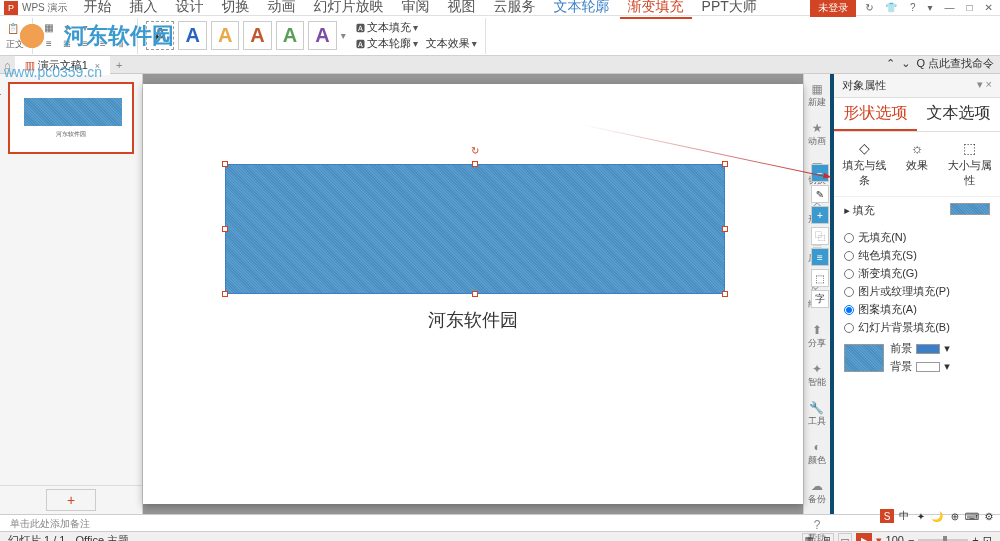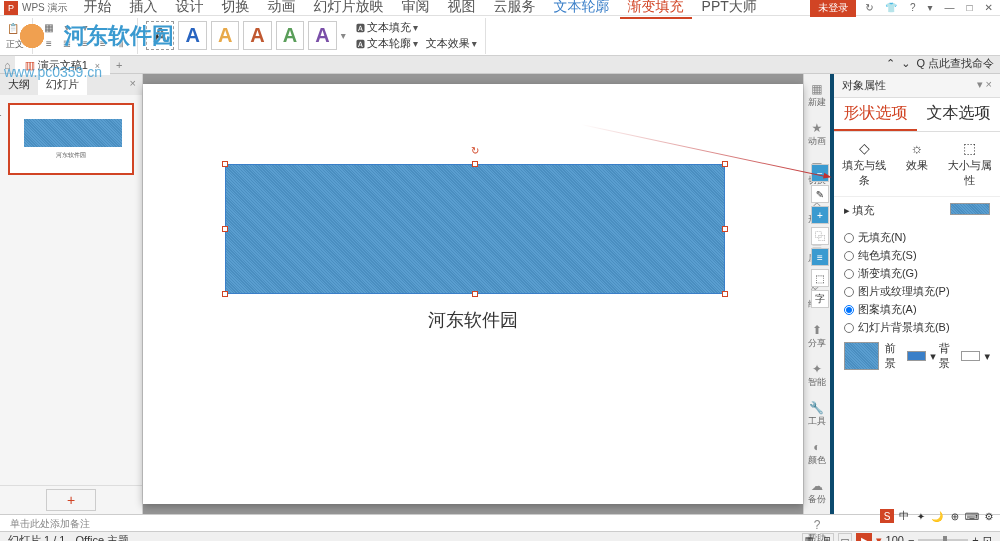--- a/index.html
+++ b/index.html
@@ -72,21 +72,21 @@
 .sub-tab .sicon{font-size:14px;display:block;margin-bottom:2px}
 .sub-tab.active{color:#d14424}
 .section{padding:6px 10px}
 .sec-head{display:flex;justify-content:space-between;align-items:flex-start;font-size:10px;color:#d14424;margin-bottom:12px}
 .swatch{width:40px;height:12px;background:repeating-linear-gradient(45deg,#5a9ed0,#5a9ed0 1px,#4a8ec0 1px,#4a8ec0 2px);border:1px solid #999}
 .radio-list{display:flex;flex-direction:column;gap:3px;margin-top:4px}
 .radio-item{display:flex;align-items:center;gap:4px;font-size:10px;color:#555}
 .radio-item input{width:10px;height:10px}
 .color-row{display:flex;align-items:center;gap:6px;margin-top:6px}
 .big-swatch{width:40px;height:28px;background:repeating-linear-gradient(45deg,#5a9ed0,#5a9ed0 1px,#4a8ec0 1px,#4a8ec0 2px);border:1px solid #999}
-.color-controls{display:flex;flex-direction:row;gap:3px}
+.color-controls{display:flex;flex-direction:column;gap:3px}
 .cc-row{display:flex;align-items:center;gap:4px;font-size:10px}
 .cc-sw{width:24px;height:10px;border:1px solid #999}
 .fg-sw{background:#3a7fc8}
 .bg-sw{background:#fff}
 .line-row{display:flex;justify-content:space-between;align-items:center;font-size:10px;margin-top:8px;padding:4px 0;border-top:1px solid #eee}
 .line-preview{width:50px;height:1px;background:#999}
 .search-bar{position:absolute;top:56px;right:6px;display:flex;align-items:center;gap:6px;font-size:10px;color:#888}
 .notes-area{height:17px;border-top:1px solid #ccc;background:#fff;padding:2px 10px;font-size:10px;color:#888}
 .statusbar{height:17px;background:#f0f0f0;border-top:1px solid #ccc;display:flex;align-items:center;padding:0 8px;font-size:10px;color:#666;gap:10px}
 .status-right{margin-left:auto;display:flex;align-items:center;gap:4px}
@@ -191,25 +191,20 @@
     <span style="color:#d14424">▥</span>
     <span>演示文稿1</span>
     <span class="tab-close">×</span>
   </div>
   <span class="tab-add">+</span>
 </div>
 
 <div class="main">
 
   <div class="left-panel">
-    <div class="panel-tabs">
-      <span class="panel-tab">大纲</span>
-      <span class="panel-tab active">幻灯片</span>
-      <span class="panel-close">×</span>
-    </div>
     <div class="thumb-area">
       <div class="slide-thumb">
         <span class="thumb-num">1</span>
         <div class="thumb-shape"></div>
         <div class="thumb-text">河东软件园</div>
       </div>
     </div>
     <div class="add-slide"><span>+</span></div>
   </div>
 

